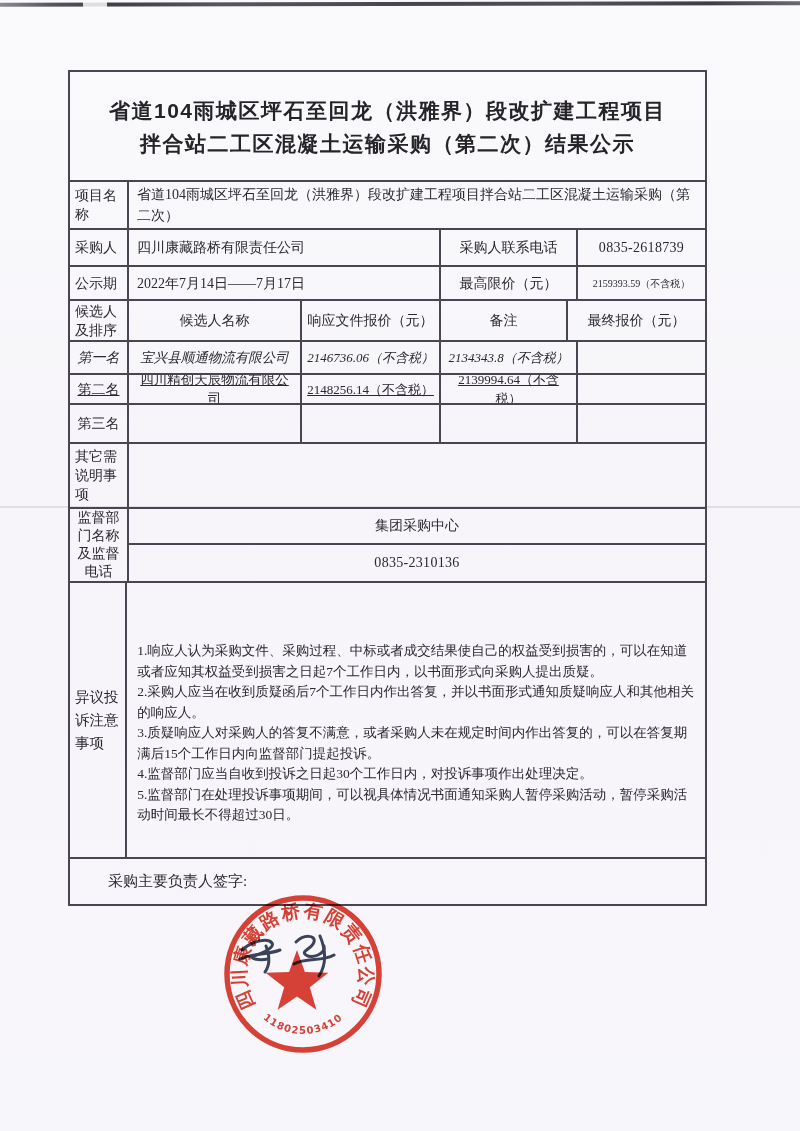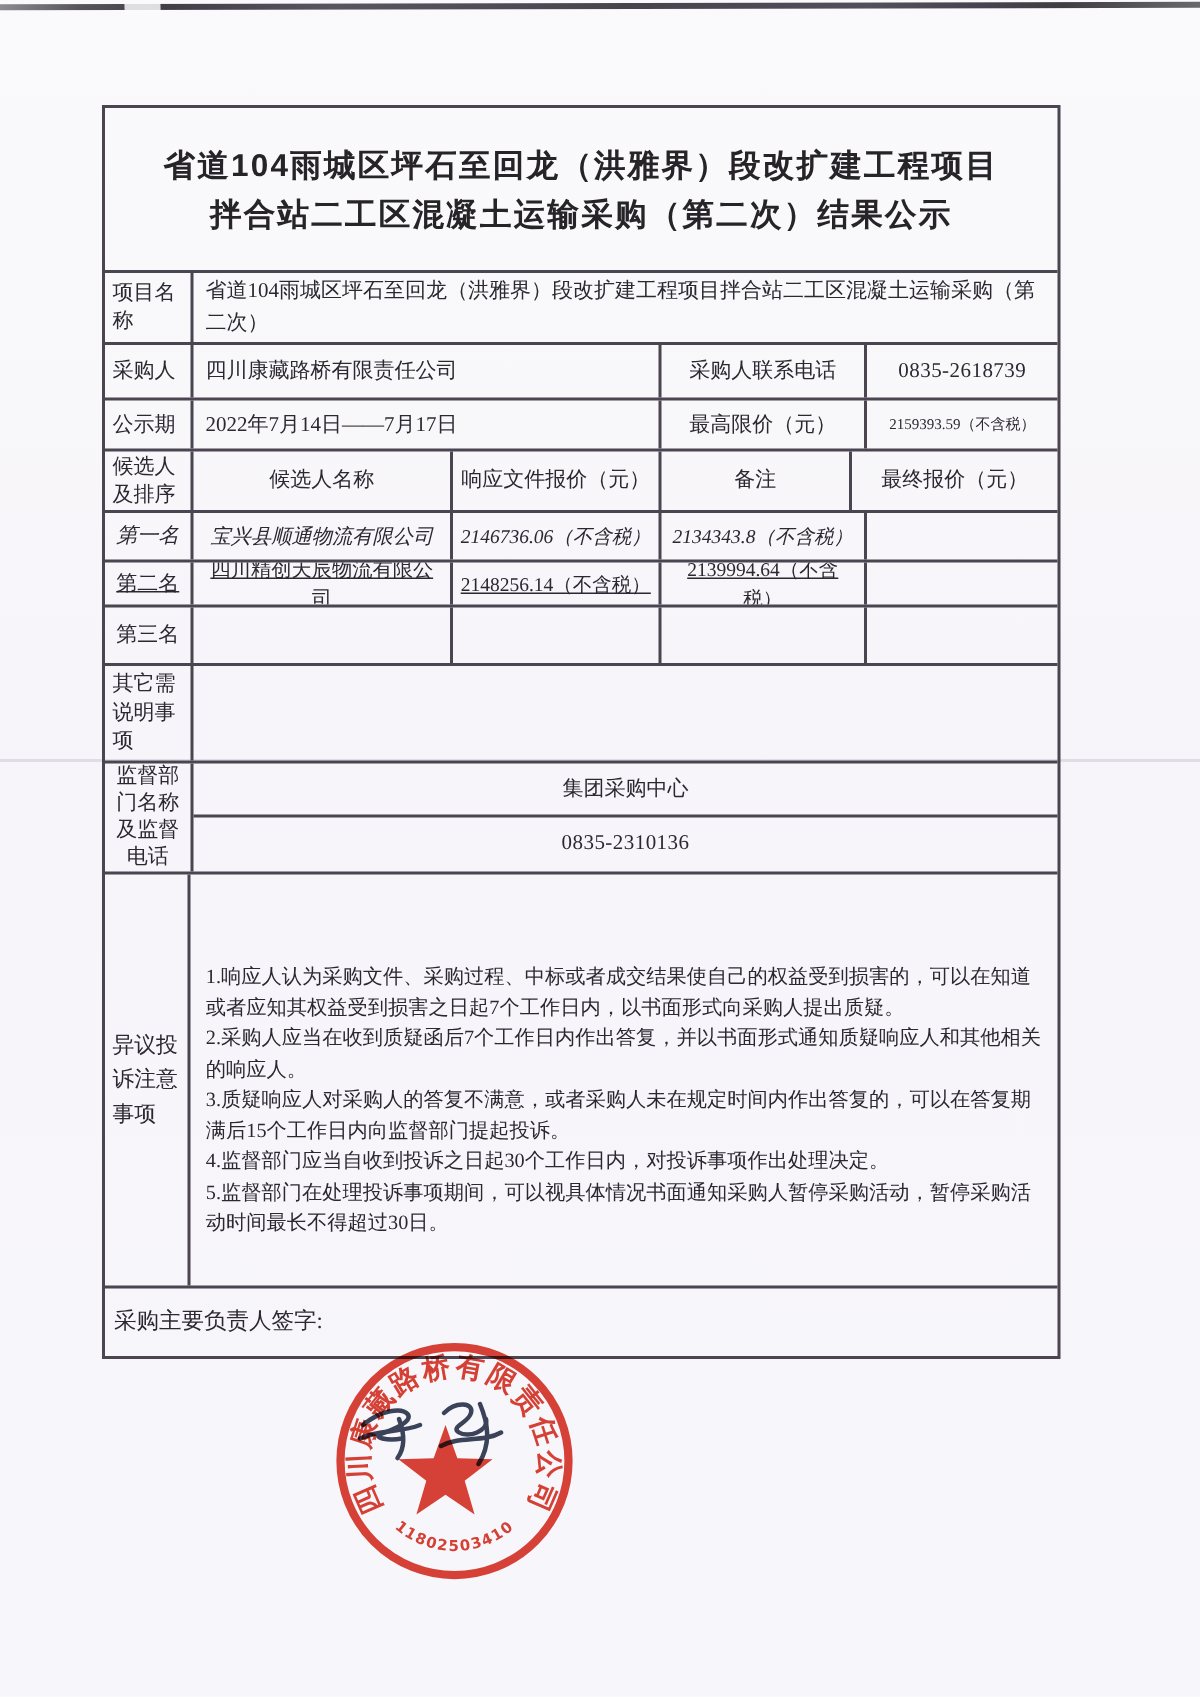--- a/index.html
+++ b/index.html
@@ -60,21 +60,21 @@
   .r-purchaser { height:37px; }
   .r-location { height:43px; }
   .r-publicity { height:34px; }
   .r-candhead { height:41px; }
   .r-rank1 { height:33px;font-style:italic; }
   .r-rank2 { height:30px;text-decoration:underline; }
   .r-rank3 { height:39px; }
   .r-other { height:65px; }
   .r-superv { height:74px; }
   .r-objection { height:276px; }
-  .r-signature { height:45px; }
+  .r-signature { height:45px;padding-left:32px; }
 
   .title-cell {
     width:635px; display:flex; flex-direction:column;
     justify-content:flex-start; align-items:center;
     padding-top:22px;
     font-family:"Liberation Sans","DejaVu Sans",sans-serif;
     font-weight:bold; font-size:21px; line-height:33px; letter-spacing:1.5px;
     color:#262329;
   }
   .value-wrap { line-height:21px; padding:3px 8px; align-items:center; }

